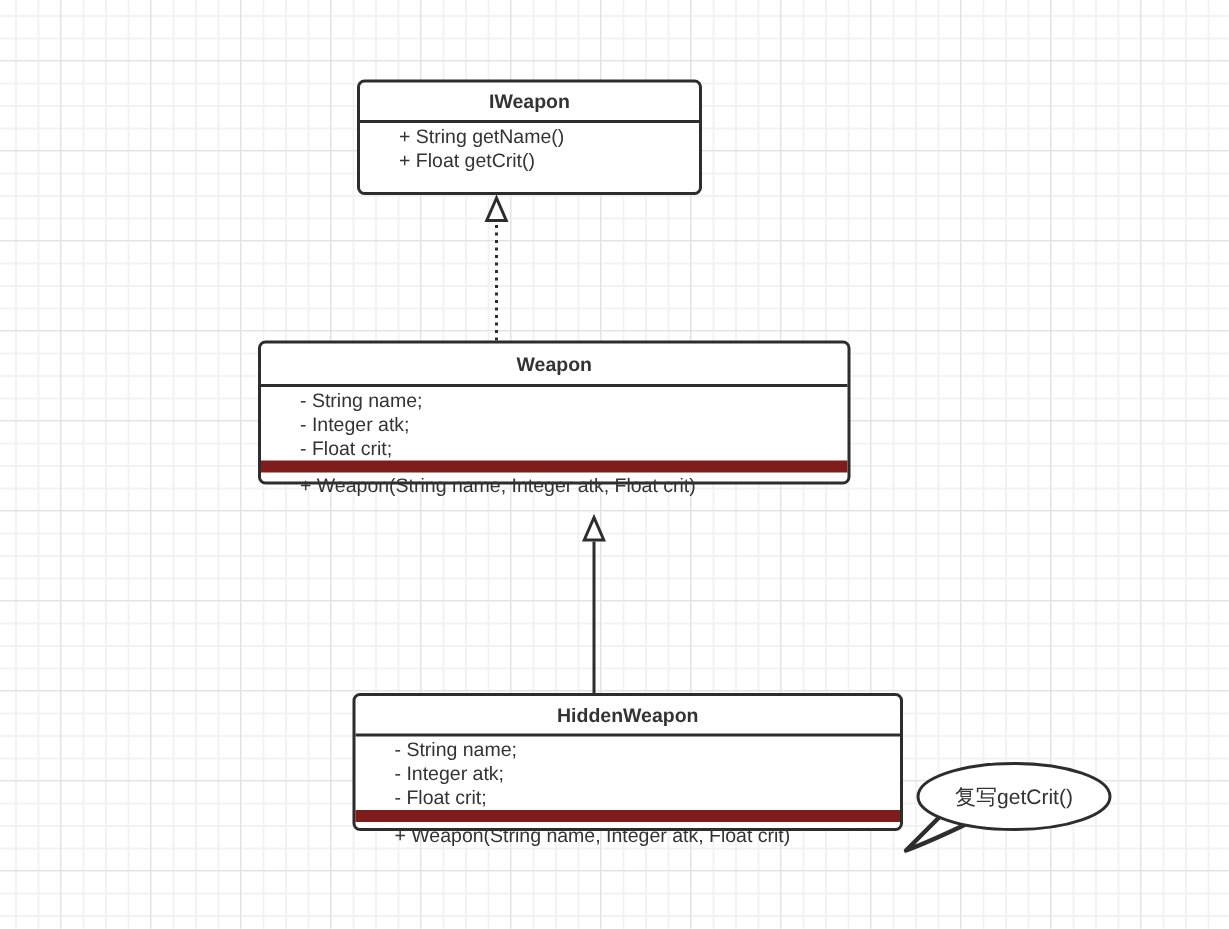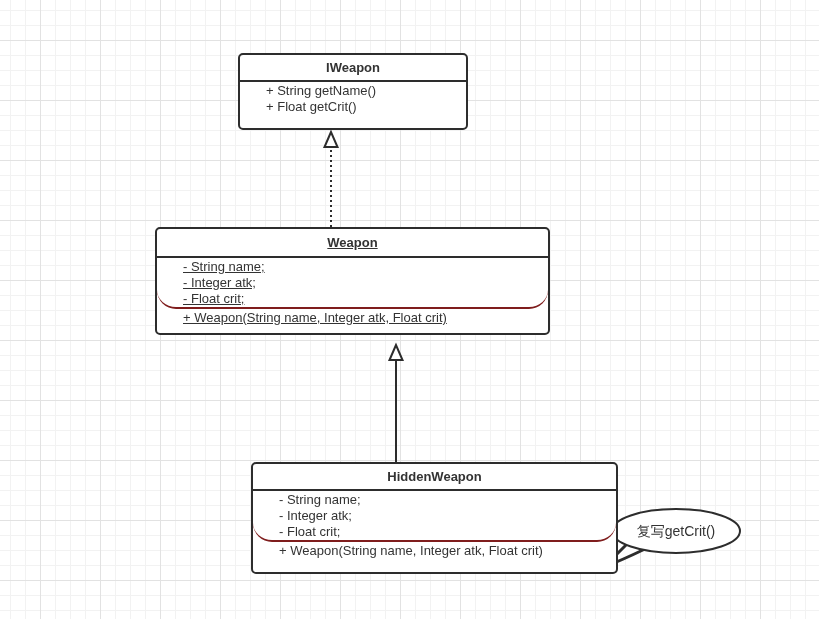--- a/index.html
+++ b/index.html
@@ -51,38 +51,37 @@
     border-bottom: 2px solid #2d2d2d;
     flex: 0 0 auto;
     display: flex;
     align-items: center;
     justify-content: center;
   }
   .uml-section {
     padding: 1px 0 0 0;
   }
   .uml-section.bordered {
-    border-bottom: 2px solid #7f1d1d;
-    border-radius: 19px;
+    border-bottom: 8px solid #7f1d1d;
   }
   .uml-row {
     padding: 0 26px;
     line-height: 16px;
     white-space: nowrap;
   }
   .uml-section.ctor {
     flex: 1 1 auto;
     display: flex;
     align-items: flex-start;
   }
   #class-iweapon      { left: 216px; top: 53px;  width: 230px; height: 77px; }
   #class-iweapon .uml-title { height: 25px; }
-  #class-weapon       { left: 133px; top: 227px; width: 395px; height: 108px; text-decoration: underline; }
+  #class-weapon       { left: 150px; top: 227px; width: 395px; height: 96px; }
   #class-weapon .uml-title { height: 27px; }
-  #class-hiddenweapon { left: 229px; top: 462px; width: 367px; height: 112px; }
+  #class-hiddenweapon { left: 213px; top: 462px; width: 367px; height: 92px; }
   #class-hiddenweapon .uml-title { height: 25px; }
   .bubble-text {
     position: absolute;
     left: 612px;
     top: 522px;
     width: 128px;
     text-align: center;
     font-size: 14px;
     color: #333333;
     line-height: 18px;

